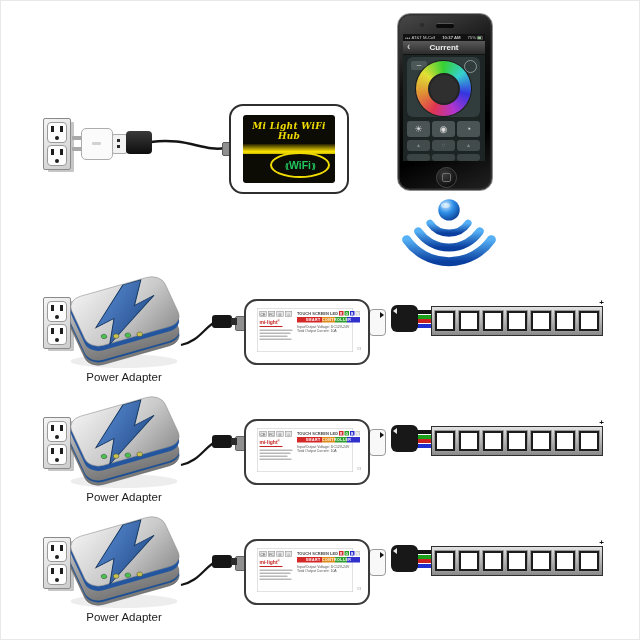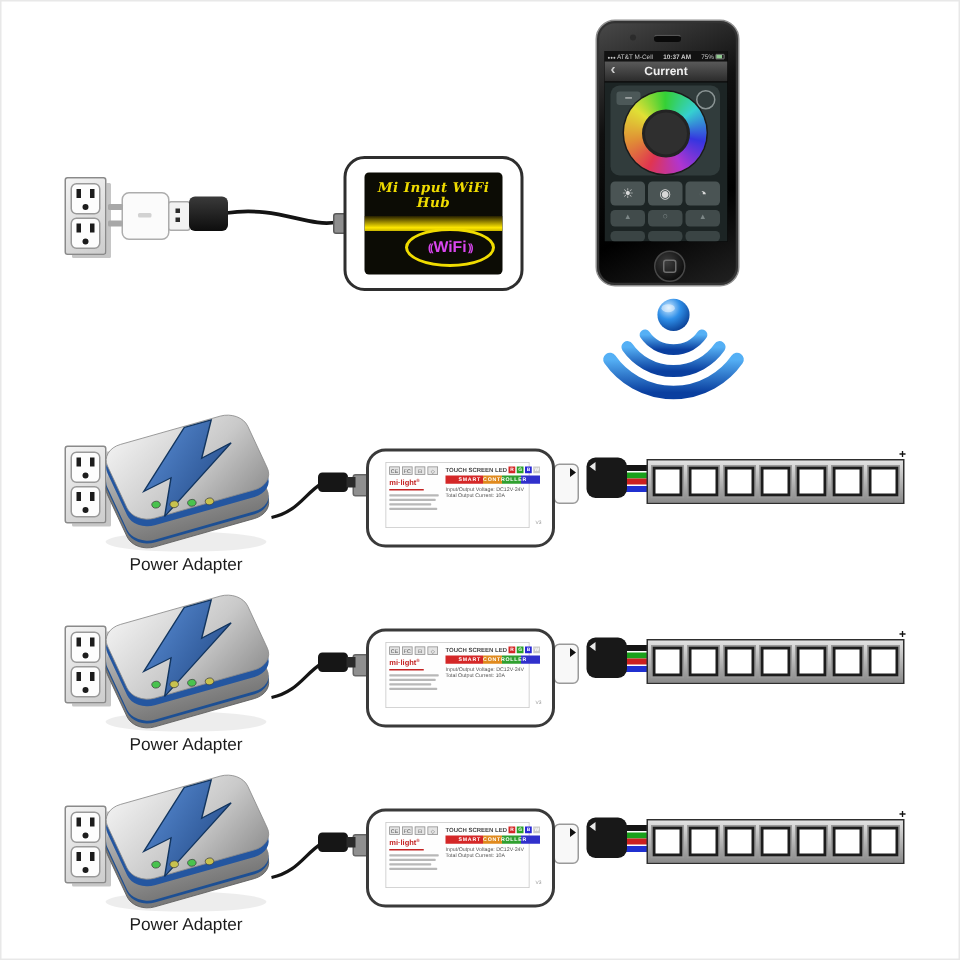--- a/index.html
+++ b/index.html
@@ -30,21 +30,21 @@
 
   
   .hub{position:absolute;left:228px;top:103px;width:116px;height:86px;background:#fff;
        border:2.5px solid #2e2e2e;border-radius:14px;z-index:2;}
   .hub-screen{position:absolute;left:12px;top:9px;right:12px;bottom:9px;background:#0c0c05;border-radius:3px;overflow:hidden;}
   .hub-title{position:absolute;left:0;right:0;top:6px;text-align:center;color:#f0dc00;
              font-family:"DejaVu Serif",serif;font-style:italic;font-weight:bold;font-size:9px;letter-spacing:.3px;}
   .hub-stripe{position:absolute;left:0;right:0;top:29px;height:10px;
               background:linear-gradient(180deg,#241e00 0%,#8a7a00 35%,#ffe800 78%,#c7b400 100%);}
   .hub-oval{position:absolute;right:5px;bottom:5px;width:56px;height:22px;border:2px solid #f0dc00;border-radius:50%;
-            display:flex;align-items:center;justify-content:center;color:#d946ef;font-weight:bold;}
+            display:flex;align-items:center;justify-content:center;color:#22c55e;font-weight:bold;}
   .hub-oval .wifi-word{font-size:10.5px;}
   .hub-oval .sig{font-size:7px;margin:0 1px;letter-spacing:-1px;}
 
   
   .phone{position:absolute;left:396px;top:12px;width:94px;height:176px;border-radius:13px;
          background:linear-gradient(155deg,#4a4a4a,#101010 35%,#000 70%,#222);
          border:1.5px solid #8f8f8f;box-shadow:inset 0 0 0 1.5px #333;z-index:2;}
   .cam{position:absolute;left:22px;top:9px;width:4px;height:4px;border-radius:50%;background:#2b2b2b;}
   .speaker{position:absolute;left:50%;margin-left:-9px;top:9px;width:18px;height:4px;background:#0a0a0a;
            border-radius:2px;border-top:1px solid #555;}
@@ -197,21 +197,21 @@
   </div>
   <div class="usb-female">
     <span class="usb-dot" style="top:4px"></span>
       <span class="usb-dot" style="top:10px"></span>
   </div>
   <div class="usb-plug"></div>
   <div class="hub-stub"></div>
 
   <div class="hub">
     <div class="hub-screen">
-      <div class="hub-title">Mi Input WiFi Hub</div>
+      <div class="hub-title">Mi Light WiFi Hub</div>
       <div class="hub-stripe"></div>
       <div class="hub-oval">
         <span class="sig">((</span>
         <span class="wifi-word">WiFi</span>
         <span class="sig">))</span>
       </div>
     </div>
   </div>
 
   <div class="phone">

